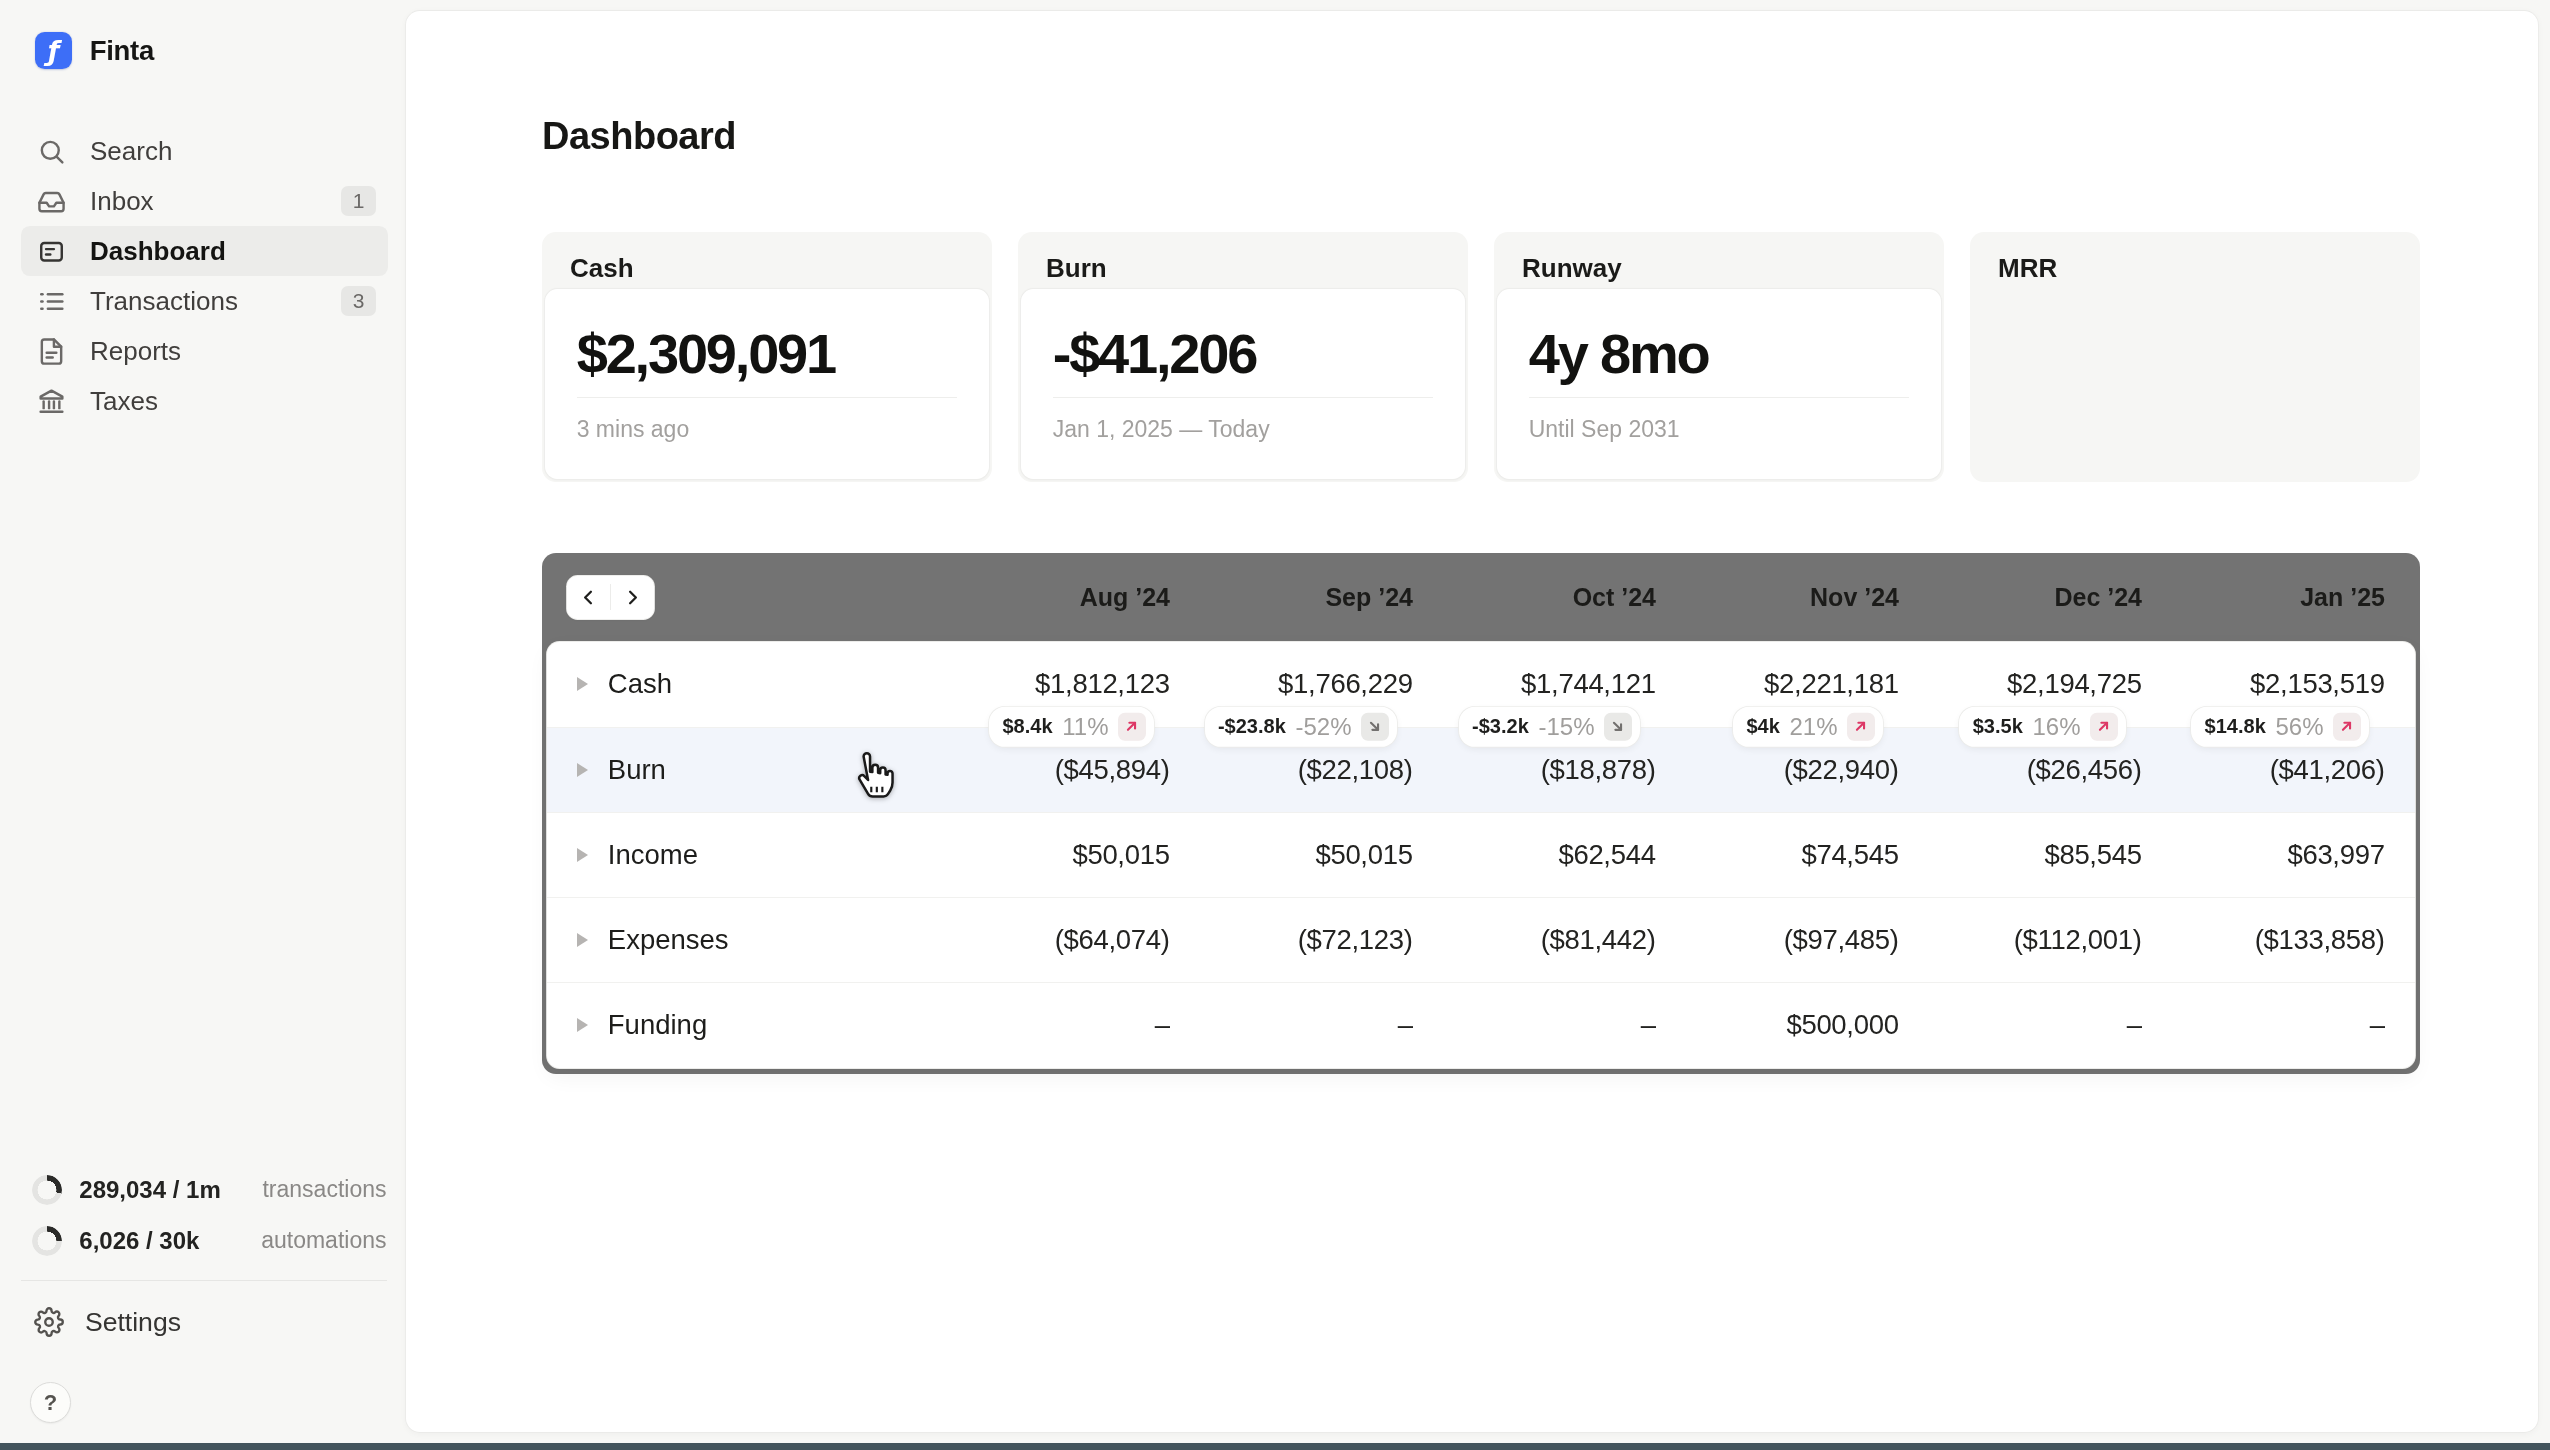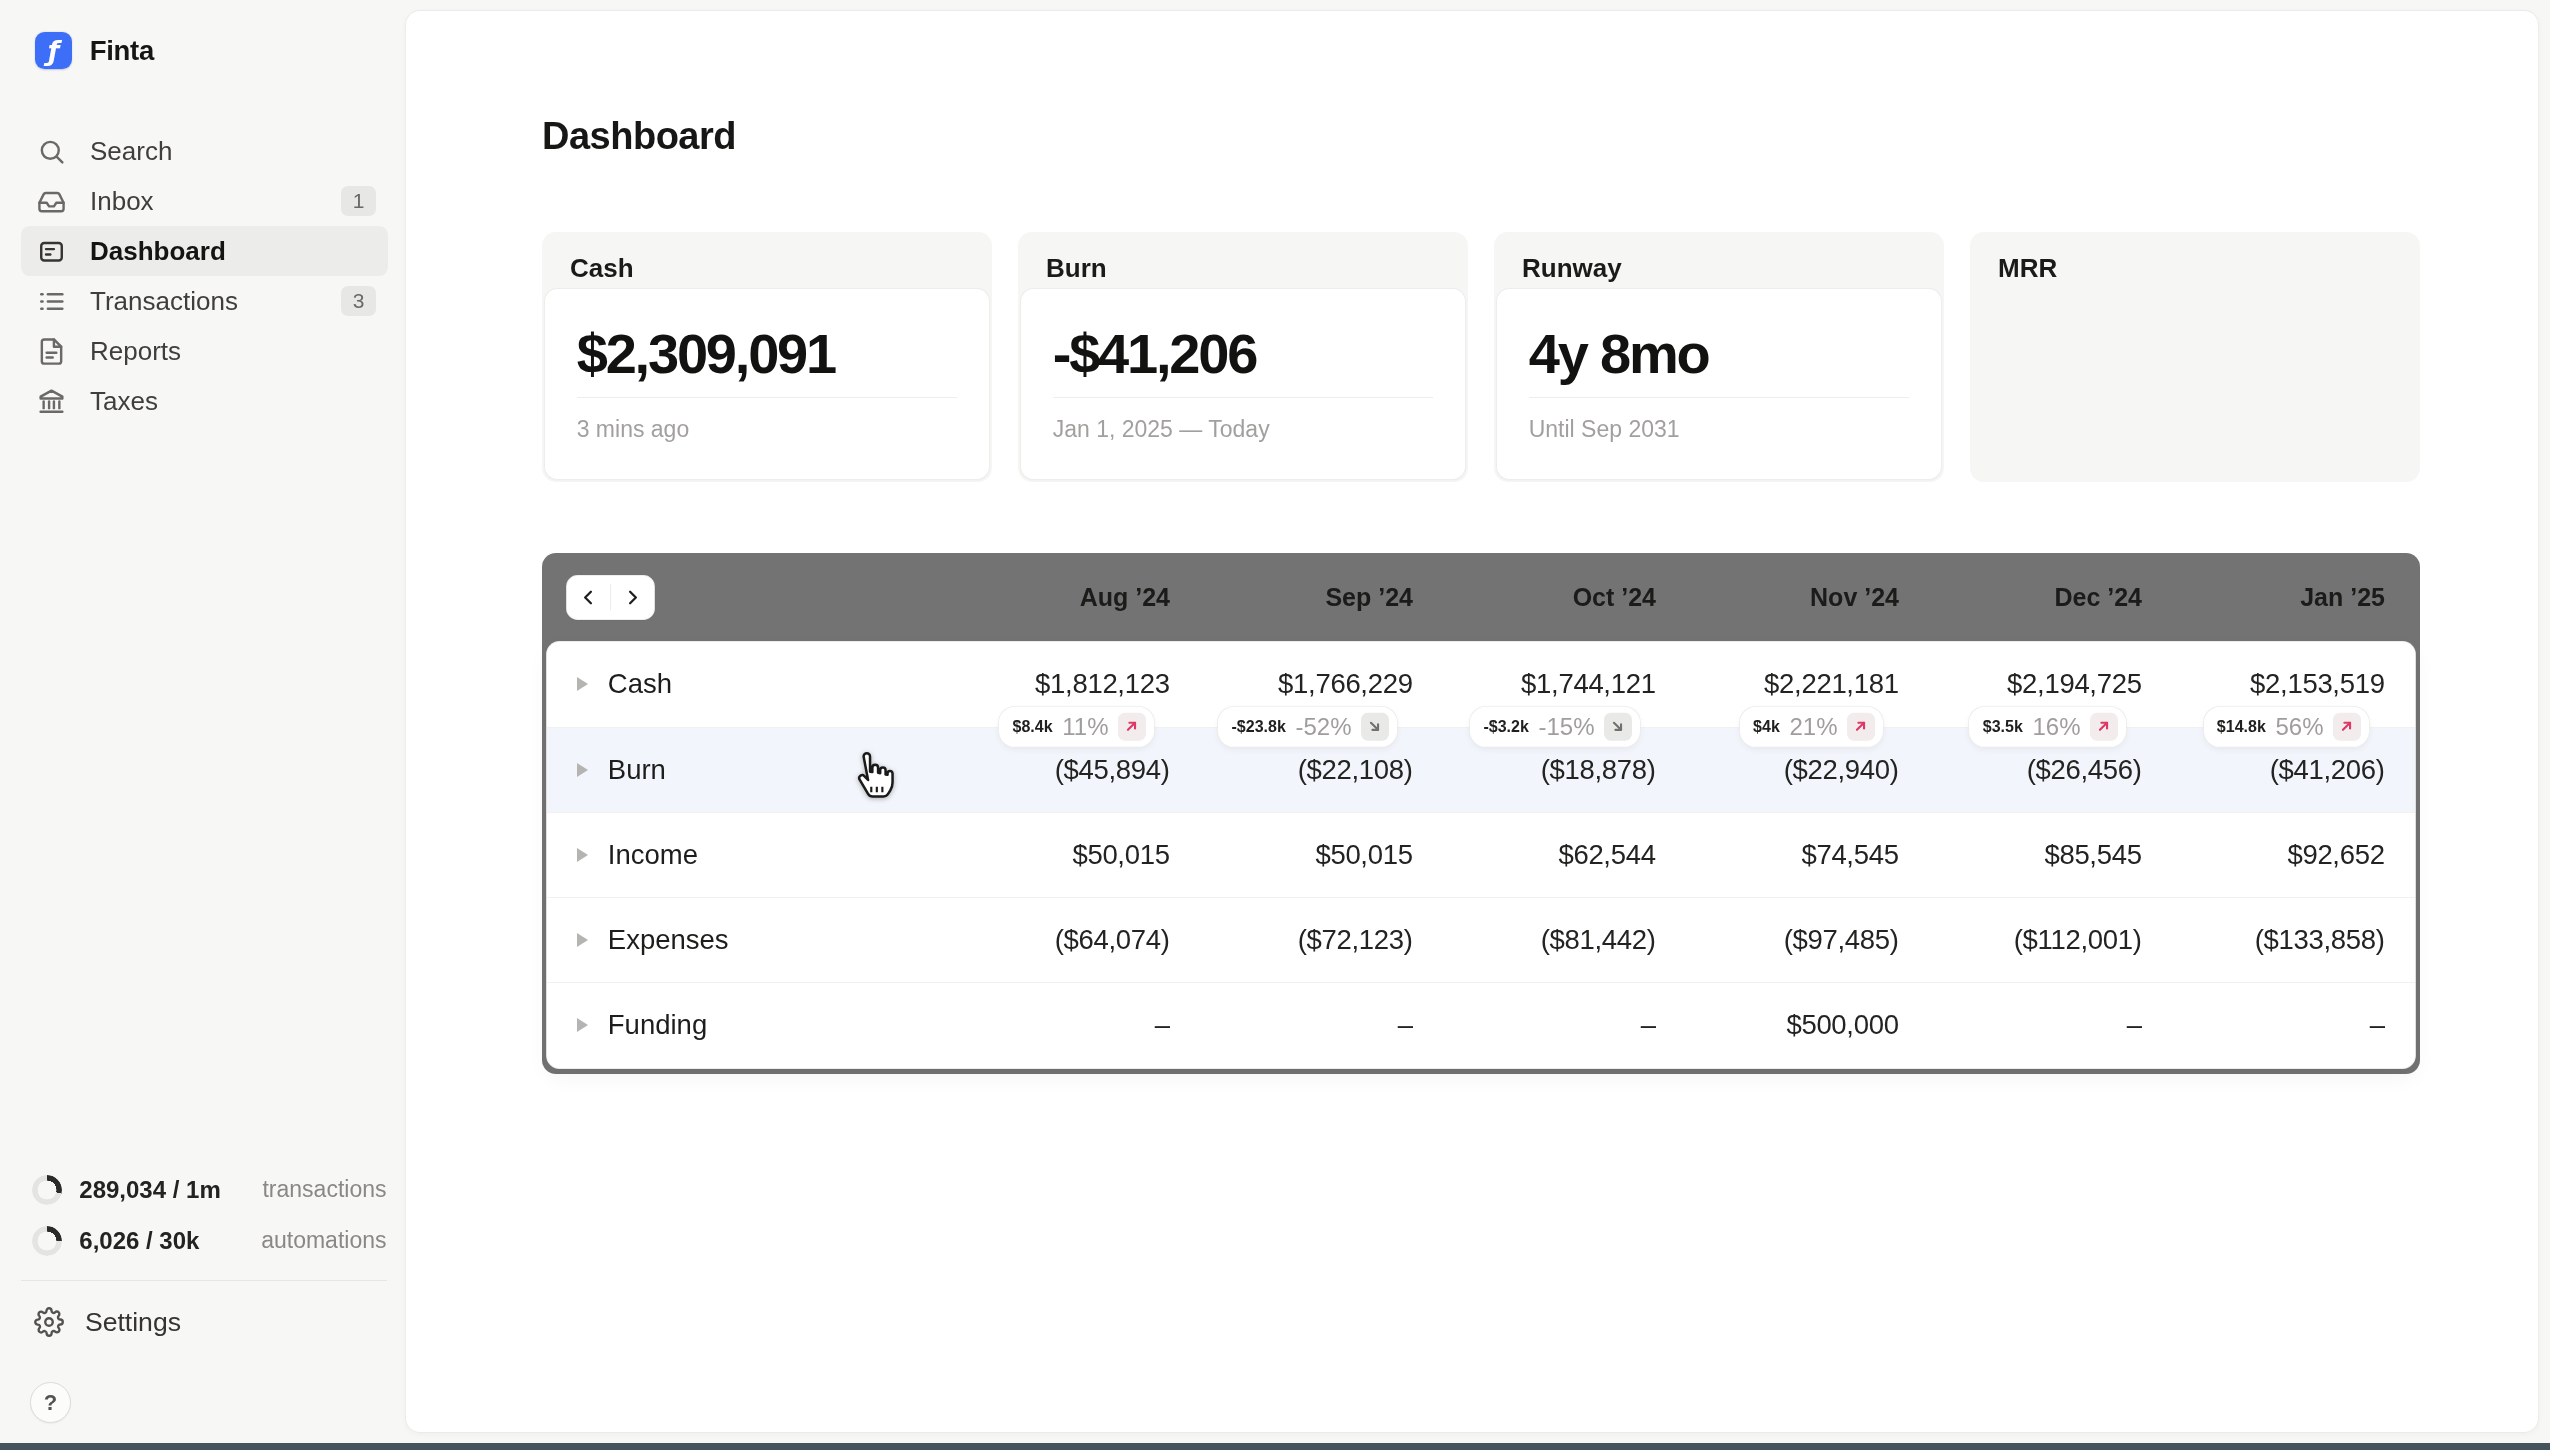--- a/index.html
+++ b/index.html
@@ -106,21 +106,21 @@
   .tcell { width:243px; text-align:right; font-size:27.5px; color:#232321; letter-spacing:-0.3px; }
 
   
   .delta-row { position:absolute; top:85px; left:30px; right:30px; display:flex; justify-content:flex-end; pointer-events:none; }
   .delta-cell { width:243px; display:flex; justify-content:flex-end; padding-right:16px; }
   .pill {
     transform:translateY(-50%);
     background:#fff; border-radius:16px; box-shadow:0 0 0 0.9px #ececea, 0 2.7px 7px rgba(0,0,0,.06);
     display:inline-flex; align-items:center; gap:9.7px; padding:6.2px 8px 6.2px 13.3px; white-space:nowrap;
   }
-  .pill-value { font-size:16px; font-weight:600; color:#1f1f1d; }
+  .pill-value { font-size:20px; font-weight:600; color:#1f1f1d; }
   .pill-pct { font-size:24px; color:#a09e9c; }
   .pill-ic { width:27.5px; height:27.5px; border-radius:7px; display:flex; align-items:center; justify-content:center; }
   .pill-ic.up { background:#f2ecec; color:#dd3866; }
   .pill-ic.down { background:#e9e9e7; color:#73716f; }
 
   .cursor { position:absolute; left:305px; top:197px; width:50px; z-index:40; filter:drop-shadow(0 1.8px 2.7px rgba(0,0,0,.3)); }
 
   svg { display:block; }
 </style>
 </head>
@@ -321,21 +321,21 @@
           <span class="tcell">($41,206)</span>
         </div>
         <div class="trow">
           <span class="tri"></span>
           <span class="rlabel">Income</span>
           <span class="tcell">$50,015</span>
           <span class="tcell">$50,015</span>
           <span class="tcell">$62,544</span>
           <span class="tcell">$74,545</span>
           <span class="tcell">$85,545</span>
-          <span class="tcell">$92,652</span>
+          <span class="tcell">$63,997</span>
         </div>
         <div class="trow">
           <span class="tri"></span>
           <span class="rlabel">Expenses</span>
           <span class="tcell">($64,074)</span>
           <span class="tcell">($72,123)</span>
           <span class="tcell">($81,442)</span>
           <span class="tcell">($97,485)</span>
           <span class="tcell">($112,001)</span>
           <span class="tcell">($133,858)</span>

